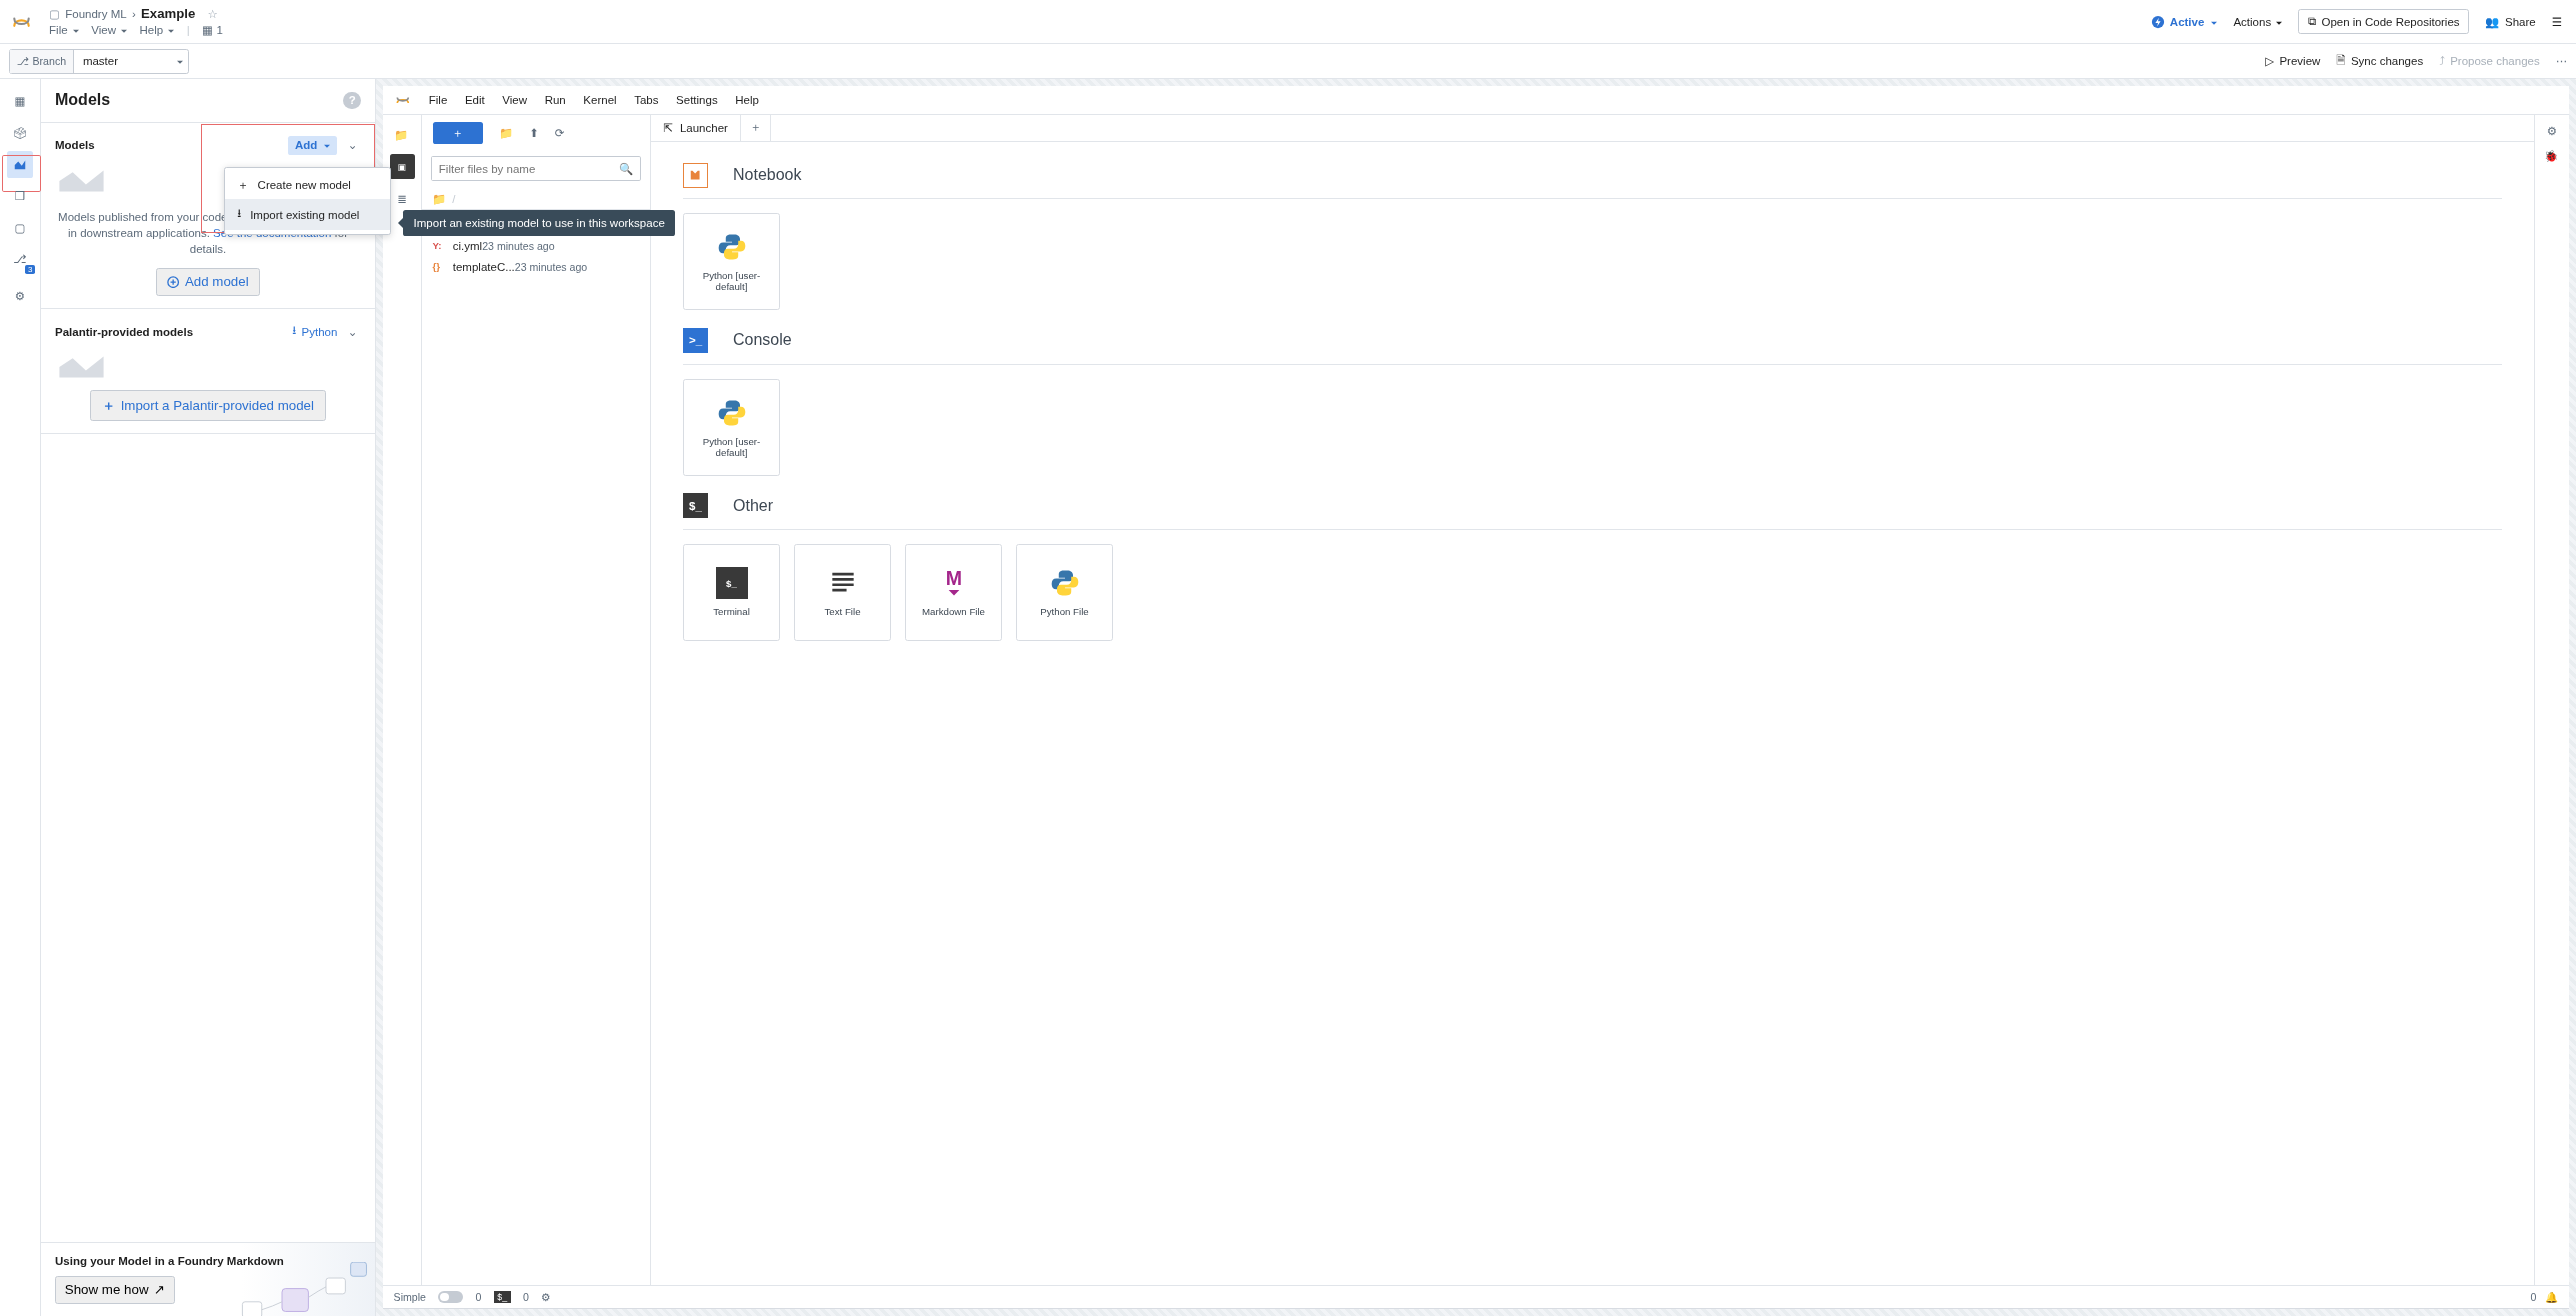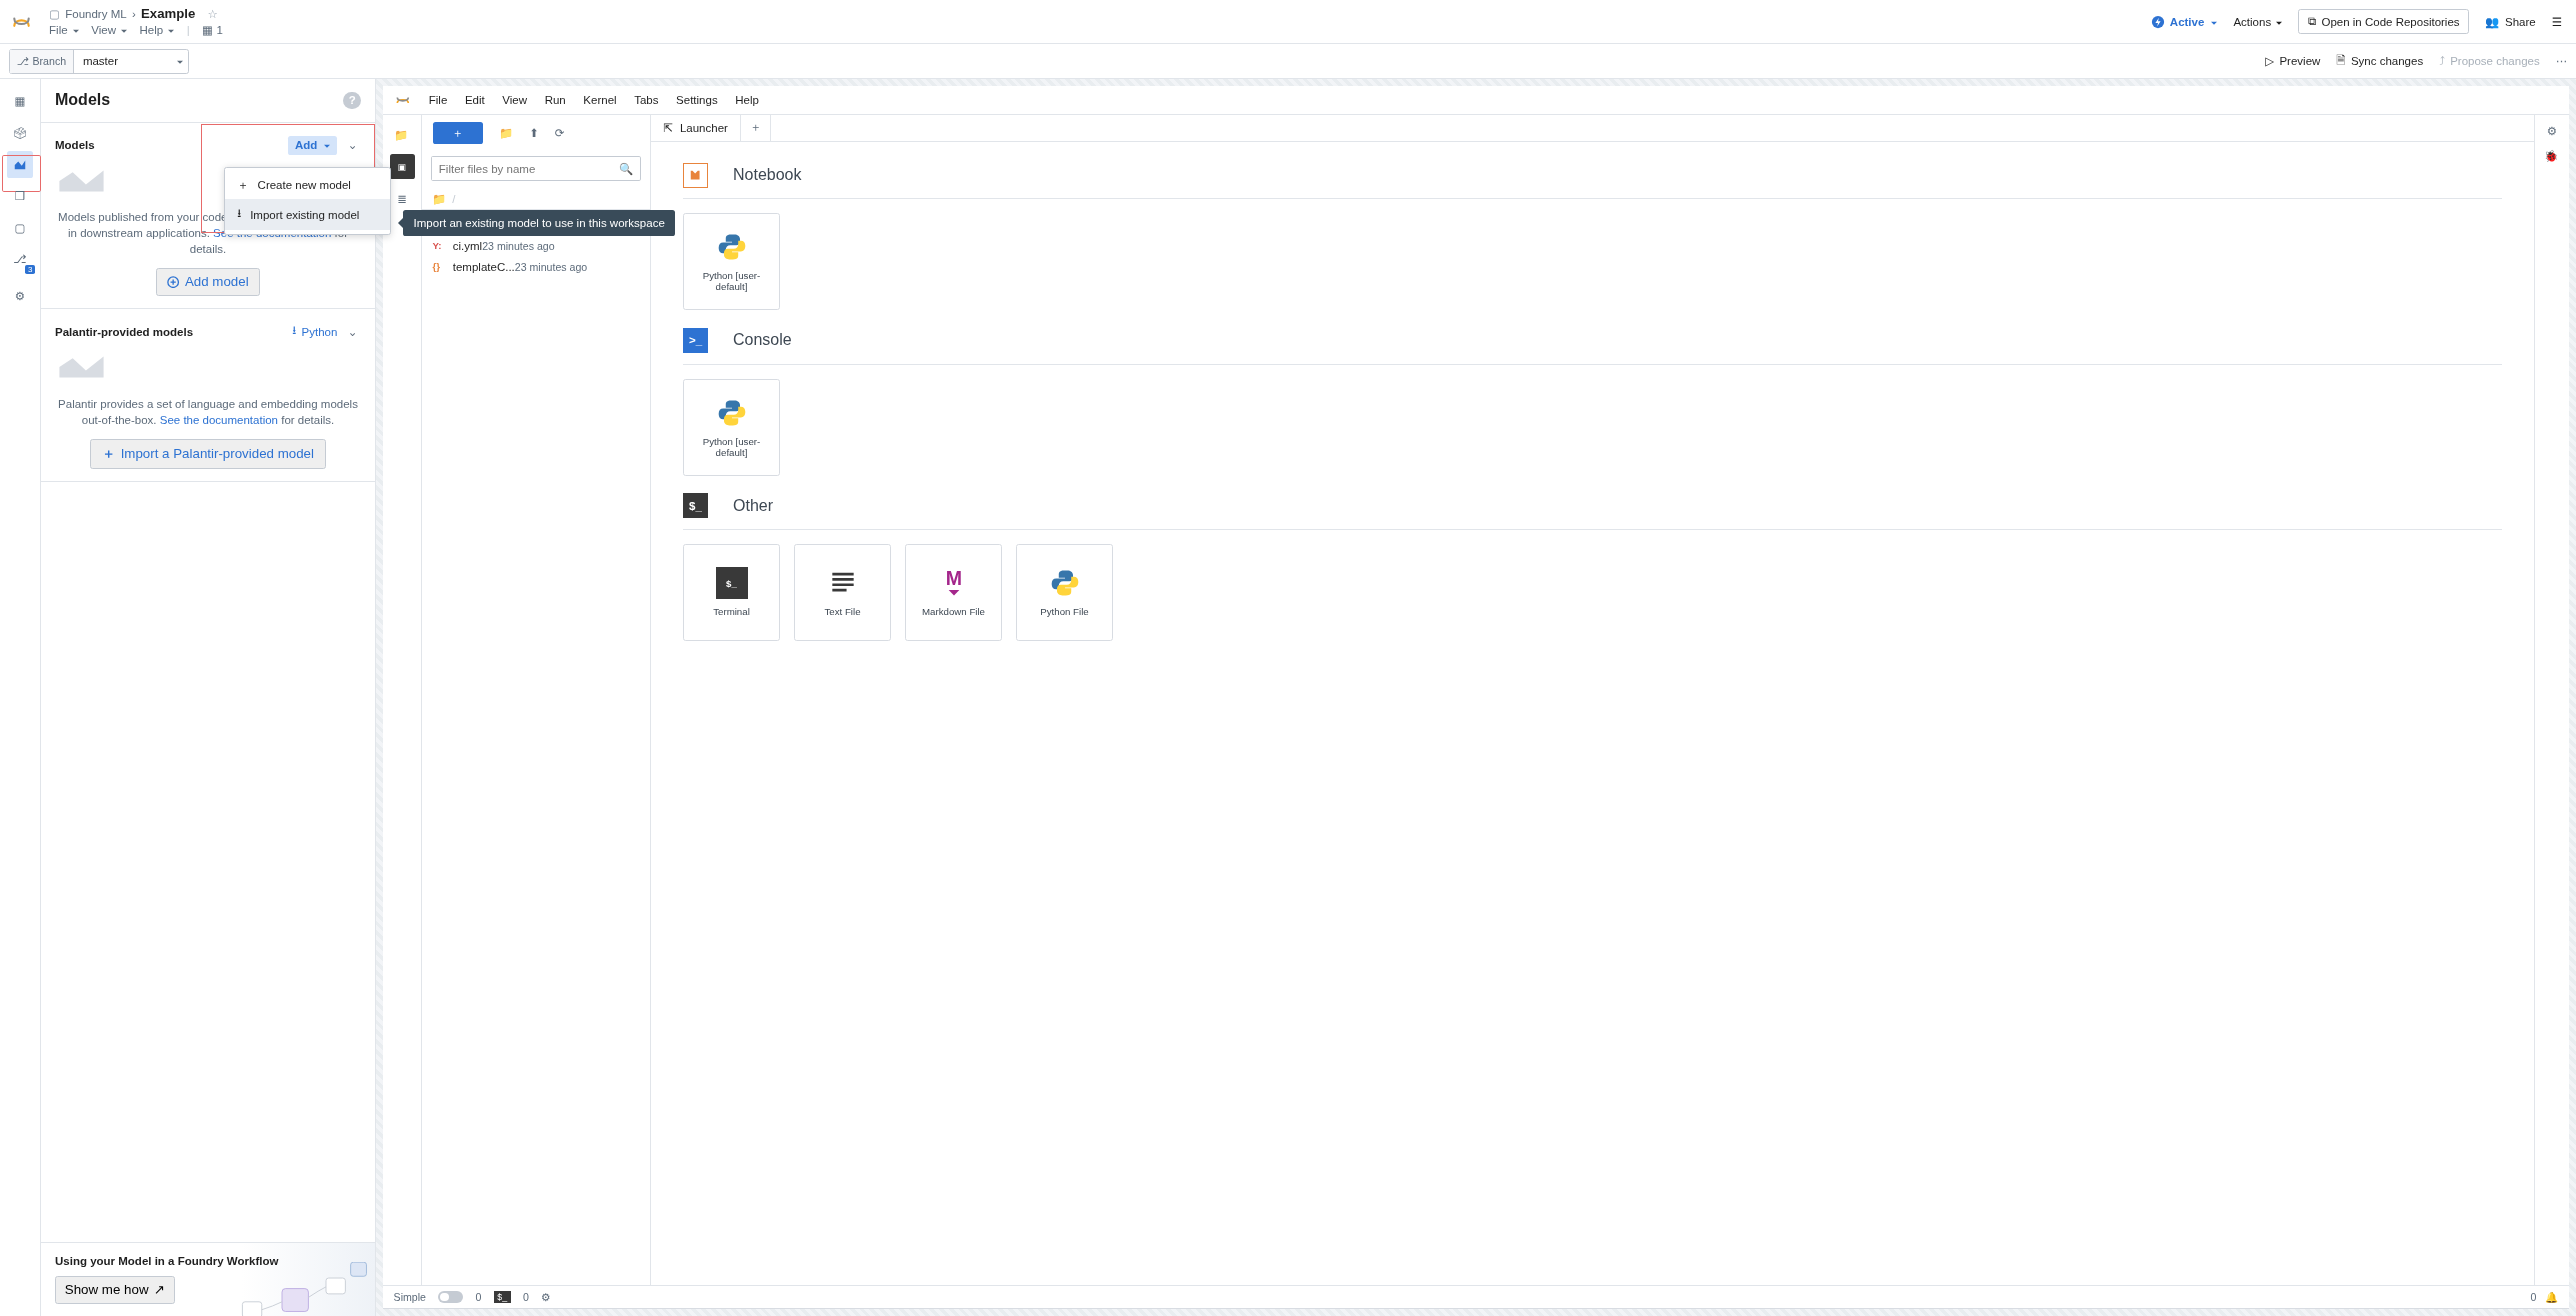--- a/index.html
+++ b/index.html
@@ -262,31 +262,28 @@
           <div style="color:#2d72d2;display:flex;align-items:center;gap:5.3px;">
             <span>⭳</span>
               <span>Python</span>
           </div>
           <div class="chev-btn">⌄</div>
         </div>
       </div>
       <svg class="placeholder-img" viewBox="0 0 60 36">
           <path d="M5 30 L5 18 L20 8 L35 22 L55 6 L55 30 Z" fill="#d8dce2"></path>
         </svg>
-      <div class="sec-desc">
-        <span>Palantir provides a set of language and embedding models out-of-the-box. </span><a>See the documentation</a><span> for details.</span>
-      </div>
       <button class="outline-btn">
         <span style="font-weight:700;">＋</span>
         <span>Import a Palantir-provided model</span>
       </button>
     </div>
 
     <div class="foot-card">
-      <div class="foot-title">Using your Model in a Foundry Workflow</div>
+      <div class="foot-title">Using your Model in a Foundry Markdown</div>
       <button class="show-btn">
         <span>Show me how</span>
         <span>↗</span>
       </button>
       <svg class="foot-graphic" width="132" height="62" viewBox="0 0 150 70">
         <rect x="5" y="45" width="22" height="18" rx="3" fill="#fff" stroke="#c5cbd3"></rect>
         <rect x="50" y="30" width="30" height="26" rx="4" fill="#e6e0f5" stroke="#b9a9e0"></rect>
         <rect x="100" y="18" width="22" height="18" rx="3" fill="#fff" stroke="#c5cbd3"></rect>
         <rect x="128" y="0" width="18" height="16" rx="3" fill="#dde6f5" stroke="#9bb6d8"></rect>
         <path d="M27 54 Q40 50 50 45" stroke="#c5cbd3" fill="none"></path>

